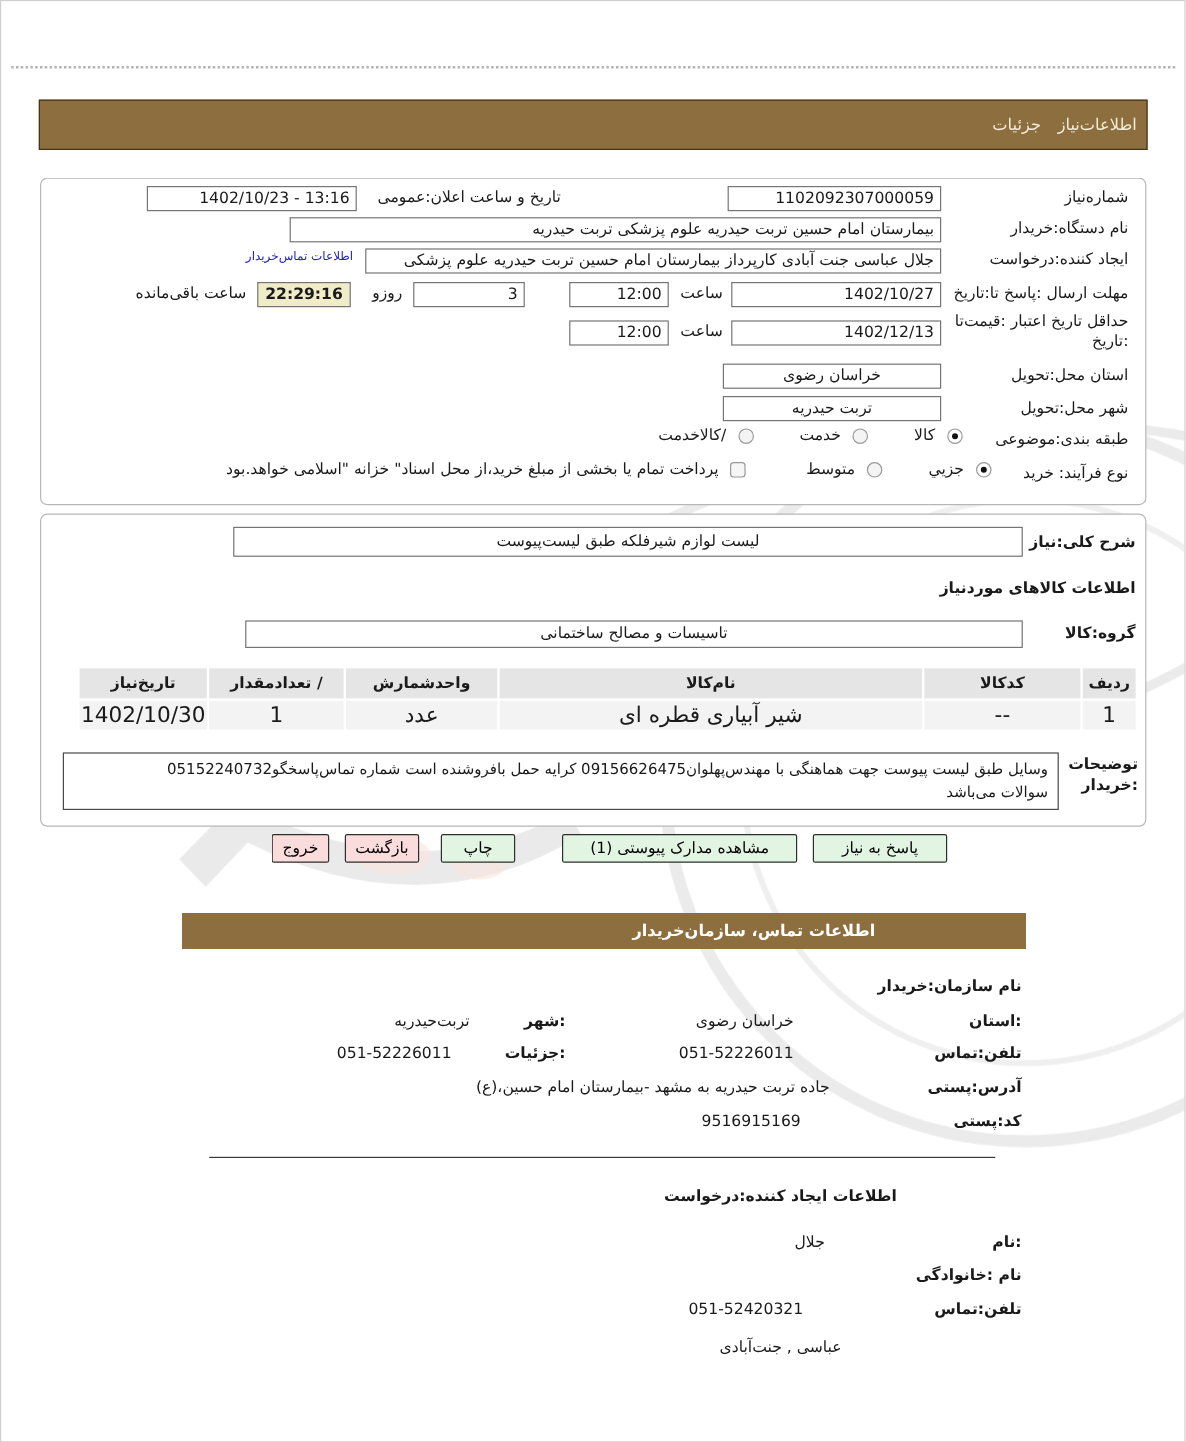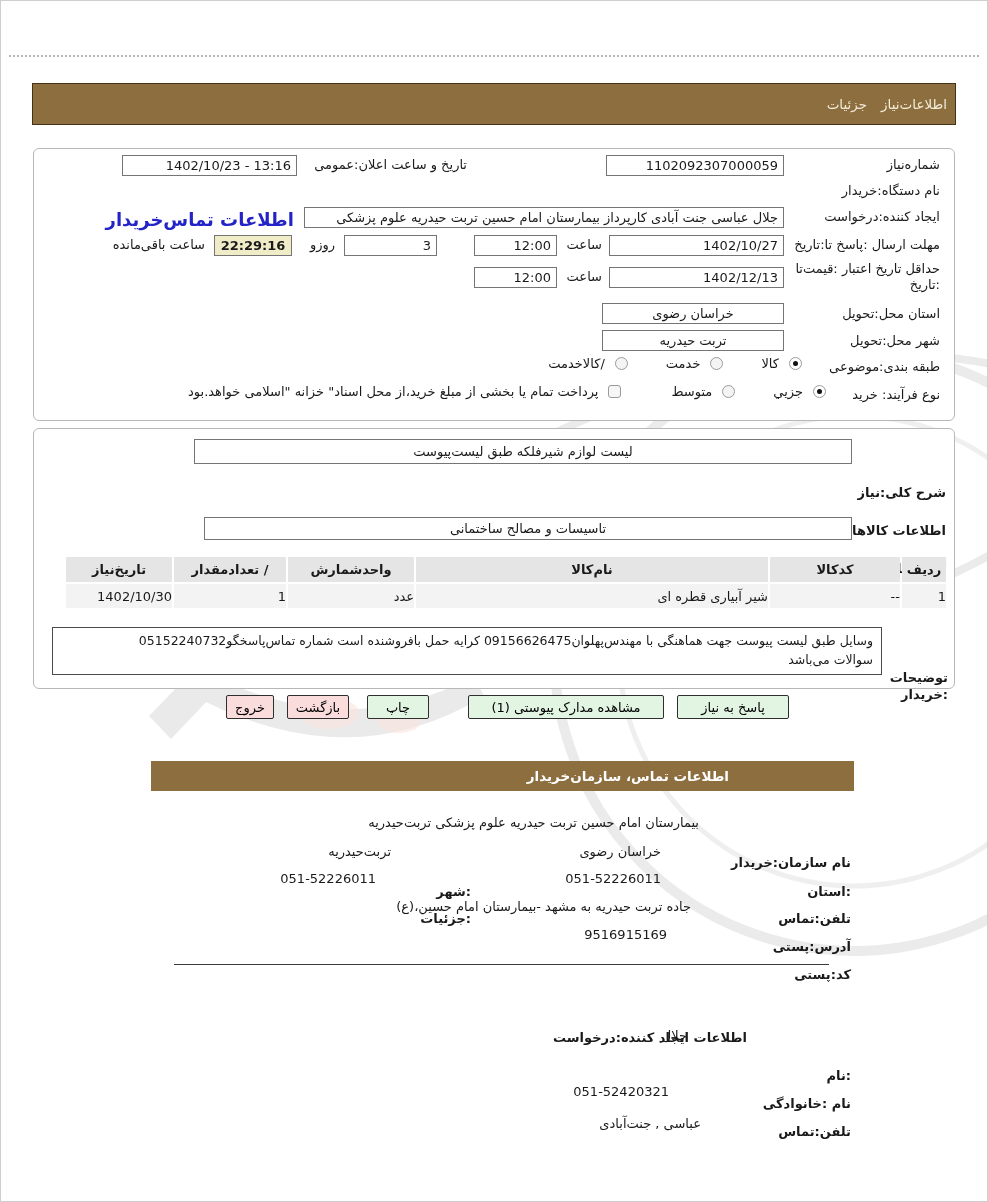--- a/index.html
+++ b/index.html
@@ -11,39 +11,39 @@
             border-top:2px dotted #b3b3b3; z-index:1; }
   .bar1 { position:absolute; top:82px; right:31px; left:31px; height:42px;
           background:#8d6e3e; border:1px solid #45341a; color:#f3ecd9;
           display:flex; align-items:center; gap:14px; padding:0 8px;
           font-size:13.5px; z-index:2; }
   .panel { position:absolute; right:32px; width:922px; background:#fff;
            border:1px solid #b7b7b7; border-radius:6px; z-index:2; }
   #panel1 { top:147px; height:273px; }
   #panel2 { top:427px; height:261px; }
   .lbl { position:absolute; font-size:13px; white-space:nowrap; }
-  .b { font-weight:bold;margin-top:40px; }
+  .b { font-weight:bold; }
   .inp { position:absolute; height:21px; border:1px solid #757575; background:#fff;
          font-size:13px; line-height:19px; padding:0 5px; white-space:nowrap;
          overflow:hidden; text-align:right; }
   .inp.center { text-align:center; }
   .inp.yellow { background:#f0ecc8; text-align:center; font-weight:bold; }
-  .link { position:absolute; color:#2323c8; font-size:18px; cursor:pointer; white-space:nowrap;font-weight:bold; }
+  .link { position:absolute; color:#2323c8; font-size:10px; cursor:pointer; white-space:nowrap; }
   .radio { display:inline-block; width:13px; height:13px; border:1px solid #9a9a9a;
            border-radius:50%; background:#f4f4f4; position:relative; flex:none; }
   .radio.on { background:#fff; }
   .radio.on::after { content:""; position:absolute; inset:3px; background:#111; border-radius:50%; }
   .chk { display:inline-block; width:13px; height:13px; border:1px solid #9a9a9a;
          border-radius:3px; background:#f6f6f6; flex:none; }
   .optrow { position:absolute; display:flex; align-items:center; gap:10px; font-size:13px; }
   .optrow .gap { width:18px; }
   table.items { position:absolute; top:126px; right:6px; width:884px;
                 border-collapse:separate; border-spacing:2px; table-layout:fixed; }
   table.items th { background:#e5e5e5; font-weight:bold; font-size:13px; height:25px; text-align:center; }
-  table.items td { background:#f3f3f3; font-size:13px; height:24px; text-align:right; }
+  table.items td { background:#f3f3f3; font-size:18px; height:24px; text-align:center; }
   .notesbox { position:absolute; top:198px; right:72px; width:830px; height:48px;
               border:1px solid #4a4a4a; background:#fff; font-size:12.5px;
               line-height:19px; padding:3px 8px; text-align:right; }
   .btn { position:absolute; top:694px; height:24px; border:1px solid #2e2e2e; border-radius:2px;
          font-family:inherit; font-size:13px; cursor:pointer; z-index:2; padding:0 4px; }
   .btn.green { background:#e2f5e2; }
   .btn.pink  { background:#fbdcdc; }
   .bar2 { position:absolute; top:760px; right:133px; width:703px; height:30px;
           background:#8d6e3e; color:#fff; font-weight:bold; font-size:13.5px;
           line-height:30px; text-align:right; padding-right:125px; z-index:2; }
@@ -84,20 +84,21 @@
     <span>جزئیات</span>
   </div>
 
   <div class="panel" id="panel1">
     <span class="lbl" style="top:8px;right:14px">شماره‌نیاز</span>
     <div class="inp" style="top:6px;right:170px;width:178px"><span dir="ltr">1102092307000059</span></div>
     <span class="lbl" style="top:8px;right:487px">تاریخ و ساعت اعلان:عمومی</span>
     <div class="inp" style="top:6px;right:657px;width:175px"><span dir="ltr">1402/10/23 - 13:16</span></div>
 
     <span class="lbl" style="top:34px;right:14px">نام دستگاه:خریدار</span>
+    <div class="inp" style="top:32px;right:170px;width:543px">بیمارستان امام حسین تربت حیدریه   علوم پزشکی تربت حیدریه</div>
 
     <span class="lbl" style="top:60px;right:14px">ایجاد کننده:درخواست</span>
     <div class="inp" style="top:58px;right:170px;width:480px">جلال عباسی جنت آبادی کارپرداز بیمارستان امام حسین تربت حیدریه   علوم پزشکی</div>
     <span class="link" style="top:60px;right:660px">اطلاعات تماس‌خریدار</span>
 
     <span class="lbl" style="top:88px;right:14px">مهلت ارسال :پاسخ تا:تاریخ</span>
     <div class="inp" style="top:86px;right:170px;width:175px"><span dir="ltr">1402/10/27</span></div>
     <span class="lbl" style="top:88px;right:352px">ساعت</span>
     <div class="inp" style="top:86px;right:397px;width:83px"><span dir="ltr">12:00</span></div>
     <div class="inp" style="top:86px;right:517px;width:93px"><span dir="ltr">3</span></div>
@@ -188,21 +189,20 @@
 
   <button class="btn green" style="right:198px;width:112px">پاسخ به نیاز</button>
   <button class="btn green" style="right:323px;width:196px">مشاهده مدارک پیوستی (1)</button>
   <button class="btn green" style="right:558px;width:62px">چاپ</button>
   <button class="btn pink" style="right:638px;width:62px">بازگشت</button>
   <button class="btn pink" style="right:713px;width:48px">خروج</button>
 
   <div class="bar2">اطلاعات  تماس، سازمان‌خریدار</div>
 
   <span class="fld b" style="top:814px;right:136px">نام سازمان:خریدار</span>
-  <span class="fld" style="top:814px;right:288px">بیمارستان امام حسین تربت حیدریه   علوم پزشکی تربت‌حیدریه</span>
 
   <span class="fld b" style="top:843px;right:136px">:استان</span>
   <span class="fld" style="top:843px;right:326px">خراسان رضوی</span>
   <span class="fld b" style="top:843px;right:516px">:شهر</span>
   <span class="fld" style="top:843px;right:596px">تربت‌حیدریه</span>
 
   <span class="fld b" style="top:870px;right:136px">تلفن:تماس</span>
   <span class="fld" style="top:870px;right:326px"><span dir="ltr">051-52226011</span></span>
   <span class="fld b" style="top:870px;right:516px">:جزئیات</span>
   <span class="fld" style="top:870px;right:611px"><span dir="ltr">051-52226011</span></span>

